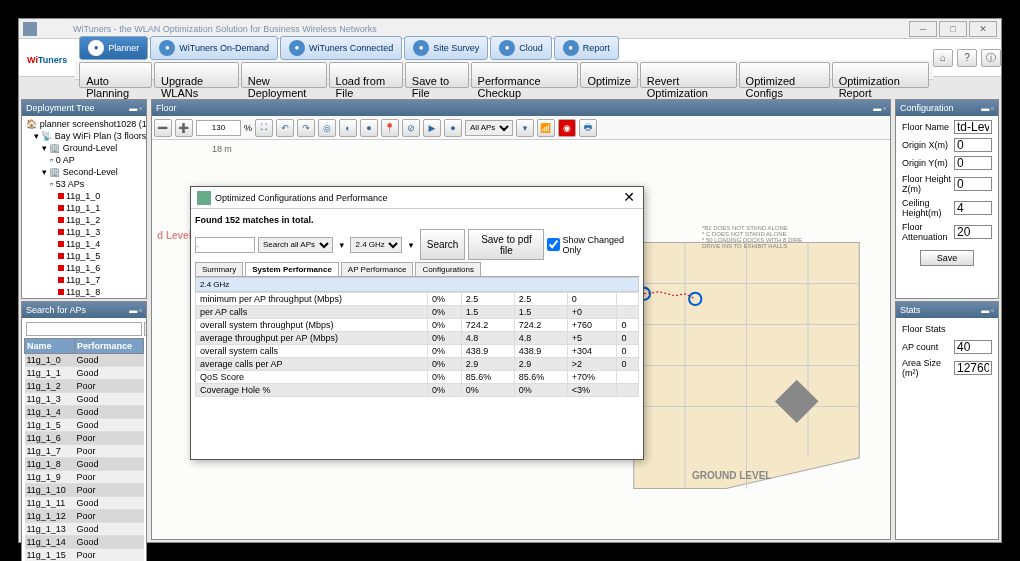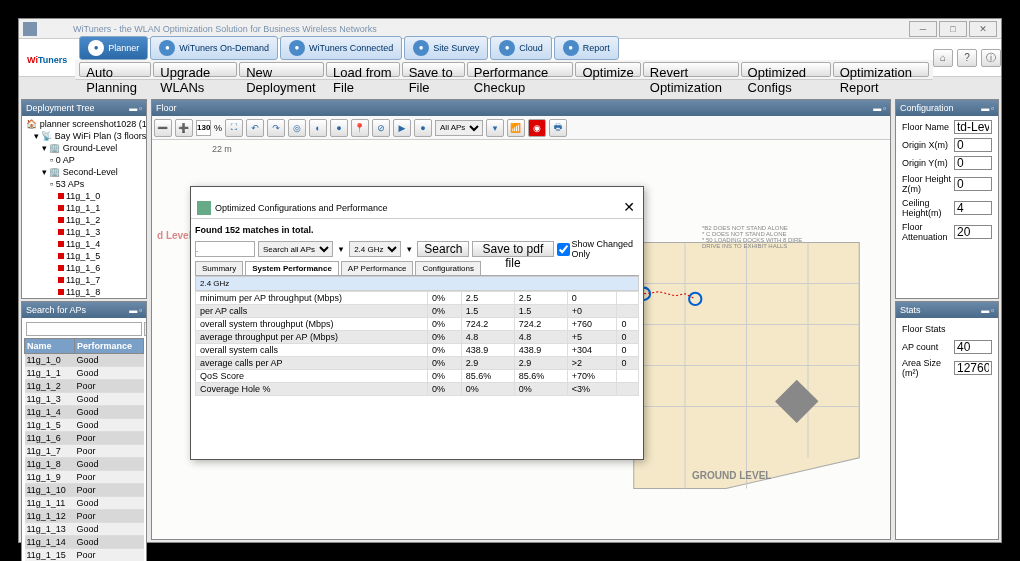--- a/index.html
+++ b/index.html
@@ -13,21 +13,21 @@
 .logo-row { height: 38px; display: flex; align-items: center; background: #fff; border-bottom: 1px solid #ccc; }
 .logo { font-size: 18px; font-weight: bold; padding: 0 8px; }
 .logo .wi { color: #d00; } .logo .tuners { color: #0060a0; }
 .main-tabs { display: flex; gap: 2px; padding-left: 4px; }
 .main-tab { display: flex; align-items: center; gap: 4px; padding: 3px 8px; background: linear-gradient(#e8f0fa,#c8dcf2); border: 1px solid #8aa8c8; border-radius: 3px; cursor: pointer; color: #003366; font-size: 9px; }
 .main-tab.active { background: linear-gradient(#4a8ac8,#2a6aa8); color: #fff; }
 .tab-icon { width: 16px; height: 16px; border-radius: 50%; background: #fff; display: flex; align-items: center; justify-content: center; font-size: 8px; }
 .main-tab.active .tab-icon { background: #fff; color: #2a6aa8; }
 .main-tab:not(.active) .tab-icon { background: #4a8ac8; color: #fff; }
 .toolbar-row { height: 20px; display: flex; gap: 2px; padding: 2px 4px; background: #f4f4f4; border-bottom: 1px solid #ccc; }
-.toolbar-btn { padding: 2px 6px; background: linear-gradient(#fff,#e0e0e0); border: 1px solid #aaa; border-radius: 2px; cursor: pointer; font-size: 13px; }
+.toolbar-btn { padding: 12px 6px; background: linear-gradient(#fff,#e0e0e0); border: 1px solid #aaa; border-radius: 2px; cursor: pointer; font-size: 11px; }
 .top-icons { margin-left: auto; display: flex; gap: 4px; align-items: center; }
 .top-icons .ic { width: 20px; height: 18px; border: 1px solid #aaa; background: linear-gradient(#fff,#e0e0e0); border-radius: 2px; cursor: pointer; display: flex; align-items: center; justify-content: center; font-size: 10px; color: #555; }
 
 .body-area { position: absolute; top: 78px; left: 0; right: 0; bottom: 0; display: flex; }
 .left-col { width: 130px; display: flex; flex-direction: column; gap: 2px; padding: 2px; }
 .panel { border: 1px solid #888; background: #fff; display: flex; flex-direction: column; }
 .panel-header { height: 16px; background: linear-gradient(#6b8aaa,#4a6a8a); color: #fff; padding: 0 4px; display: flex; align-items: center; justify-content: space-between; font-size: 9px; }
 .panel-header .ctrls { display: flex; gap: 2px; }
 .panel-header .ctrls span { cursor: pointer; font-size: 8px; }
 .panel-body { flex: 1; overflow: auto; padding: 2px; font-size: 8px; }
@@ -43,43 +43,43 @@
 .ap-table { width: 100%; border-collapse: collapse; font-size: 8px; }
 .ap-table th { background: #7aa0c8; color: #fff; padding: 2px; text-align: left; border: 1px solid #888; }
 .ap-table td { padding: 1px 2px; border-bottom: 1px solid #ddd; }
 .ap-table tr:nth-child(even) td { background: #d8d8d8; }
 .ap-table tr:nth-child(odd) td { background: #efefef; }
 
 .center-col { flex: 1; display: flex; flex-direction: column; padding: 2px; }
 .floor-panel { flex: 1; }
 .floor-toolbar { height: 24px; display: flex; align-items: center; gap: 3px; padding: 2px; border-bottom: 1px solid #ccc; background: #f8f8f8; flex-wrap: nowrap; }
 .ft-btn { width: 18px; height: 18px; border: 1px solid #aaa; background: linear-gradient(#fff,#e0e0e0); border-radius: 2px; cursor: pointer; display: flex; align-items: center; justify-content: center; font-size: 9px; color: #2a6aa8; }
-.ft-input { width: 15px; height: 16px; border: 1px solid #aaa; font-size: 8px; text-align: center; font-weight: bold; }
+.ft-input { width: 45px; height: 16px; border: 1px solid #aaa; font-size: 8px; text-align: center; }
 .ft-select { height: 16px; border: 1px solid #aaa; font-size: 8px; }
 .canvas-area { flex: 1; background: #fcfcfa; position: relative; overflow: hidden; }
 .scale-bar { position: absolute; top: 4px; left: 60px; font-size: 8px; color: #666; }
 .floorplan { position: absolute; top: 0; left: 0; right: 0; bottom: 0; }
 
 .right-col { width: 108px; display: flex; flex-direction: column; gap: 2px; padding: 2px; }
 .cfg-row { display: flex; align-items: center; justify-content: space-between; padding: 2px 4px; font-size: 8px; }
 .cfg-row input { width: 38px; height: 14px; border: 1px solid #888; font-size: 12px; padding: 0 2px; }
 .save-btn-row { text-align: center; padding: 6px; }
 .save-btn { padding: 2px 16px; background: linear-gradient(#fff,#ddd); border: 1px solid #888; cursor: pointer; }
 
 
 .modal { position: absolute; top: 186px; left: 190px; width: 454px; height: 274px; background: #fff; border: 1px solid #555; box-shadow: 2px 2px 8px rgba(0,0,0,0.3); z-index: 100; display: flex; flex-direction: column; }
-.modal-title { height: 22px; display: flex; align-items: center; justify-content: space-between; padding: 0 6px; border-bottom: 1px solid #ccc; margin-top: 10px; }
+.modal-title { height: 22px; display: flex; align-items: center; justify-content: space-between; padding: 0 6px; border-bottom: 1px solid #ccc; }
 .modal-title-text { display: flex; align-items: center; gap: 4px; font-size: 11px; }
 .modal-close { width: 16px; height: 16px; cursor: pointer; font-size: 14px; text-align: center; line-height: 14px; }
 .modal-body { flex: 1; padding: 4px; display: flex; flex-direction: column; }
 .match-text { font-size: 9px; font-weight: bold; padding: 2px 0; }
 .modal-controls { display: flex; align-items: center; gap: 3px; padding: 2px 0; }
 .modal-controls input[type=text] { width: 60px; height: 16px; border: 1px solid #aaa; font-size: 8px; }
 .modal-controls select { height: 16px; border: 1px solid #aaa; font-size: 8px; }
-.modal-controls button { height: 16px; padding: 0 6px; border: 1px solid #aaa; background: linear-gradient(#fff,#e0e0e0); cursor: pointer; font-size: 12px; }
+.modal-controls button { height: 31px; padding: 0 6px; border: 1px solid #aaa; background: linear-gradient(#fff,#e0e0e0); cursor: pointer; font-size: 10px; }
 .modal-controls label { font-size: 8px; display: flex; align-items: center; gap: 2px; }
 .modal-tabs { display: flex; border-bottom: 1px solid #aaa; }
 .modal-tab { padding: 2px 6px; border: 1px solid #aaa; border-bottom: none; background: #f0f0f0; cursor: pointer; font-size: 8px; margin-right: 2px; }
 .modal-tab.active { background: #fff; font-weight: bold; }
 .freq-label { background: #d8e8f8; padding: 2px 4px; font-size: 8px; border: 1px solid #ccc; }
 .perf-table { width: 100%; border-collapse: collapse; font-size: 8px; }
 .perf-table th { background: #eee; padding: 2px 4px; text-align: left; border: 1px solid #ccc; }
 .perf-table td { padding: 1px 4px; border: 1px solid #ddd; }
 .perf-table tr:nth-child(even) td { background: #e8e8e8; }
 .floor-label-text { position: absolute; font-size: 10px; color: #888; font-weight: bold; }
@@ -290,21 +290,21 @@
           <div class="ft-btn">⊘</div>
           <div class="ft-btn">▶</div>
           <div class="ft-btn">●</div>
           <select class="ft-select"><option>All APs</option></select>
           <div class="ft-btn">▾</div>
           <div class="ft-btn">📶</div>
           <div class="ft-btn" style="background:#d00;color:#fff">◉</div>
           <div class="ft-btn">🖶</div>
         </div>
         <div class="canvas-area">
-          <div class="scale-bar"><span>22</span> <span>m</span></div>
+          <div class="scale-bar"><span>18</span> <span>m</span></div>
           <svg class="floorplan" viewBox="0 0 720 420">
             <polygon points="450,100 690,100 690,310 560,340 470,340 470,200 450,200" fill="#f5e8c8" stroke="#aaa" stroke-width="1"></polygon>
             <line x1="455" y1="140" x2="690" y2="140" stroke="#ccc"></line>
             <line x1="455" y1="180" x2="690" y2="180" stroke="#ccc"></line>
             <line x1="455" y1="220" x2="690" y2="220" stroke="#ccc"></line>
             <line x1="470" y1="260" x2="690" y2="260" stroke="#ccc"></line>
             <line x1="520" y1="100" x2="520" y2="340" stroke="#ccc"></line>
             <line x1="580" y1="100" x2="580" y2="340" stroke="#ccc"></line>
             <line x1="640" y1="100" x2="640" y2="310" stroke="#ccc"></line>
             <circle cx="480" cy="150" r="6" fill="none" stroke="#0060d0" stroke-width="2"></circle>
@@ -350,20 +350,21 @@
               <input value="0" style="">
             </div>
             <div class="cfg-row">
               <span>Ceiling Height(m)</span>
               <input value="4" style="">
             </div>
             <div class="cfg-row">
               <span>Floor Attenuation</span>
               <input value="20" style="">
             </div>
+            <div class="save-btn-row"><button class="save-btn">Save</button></div>
           </div>
       </div>
       <div class="panel" style="flex:1">
         <div class="panel-header">
           <span>Stats</span>
           <div class="ctrls">
               <span>▬</span>
               <span>▫</span>
             </div>
         </div>

